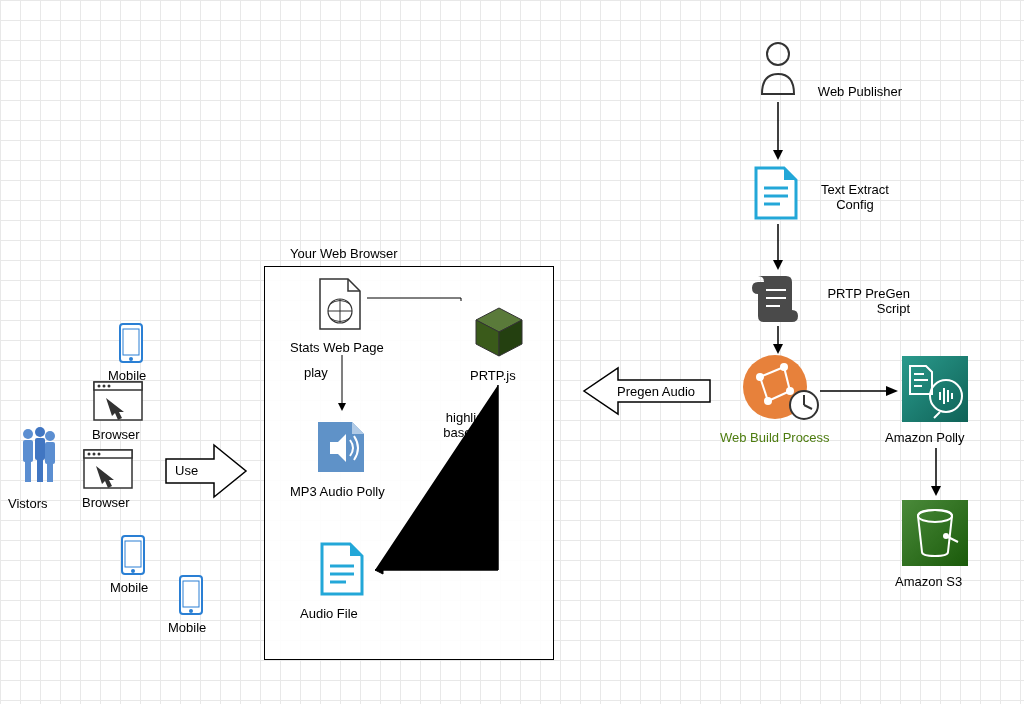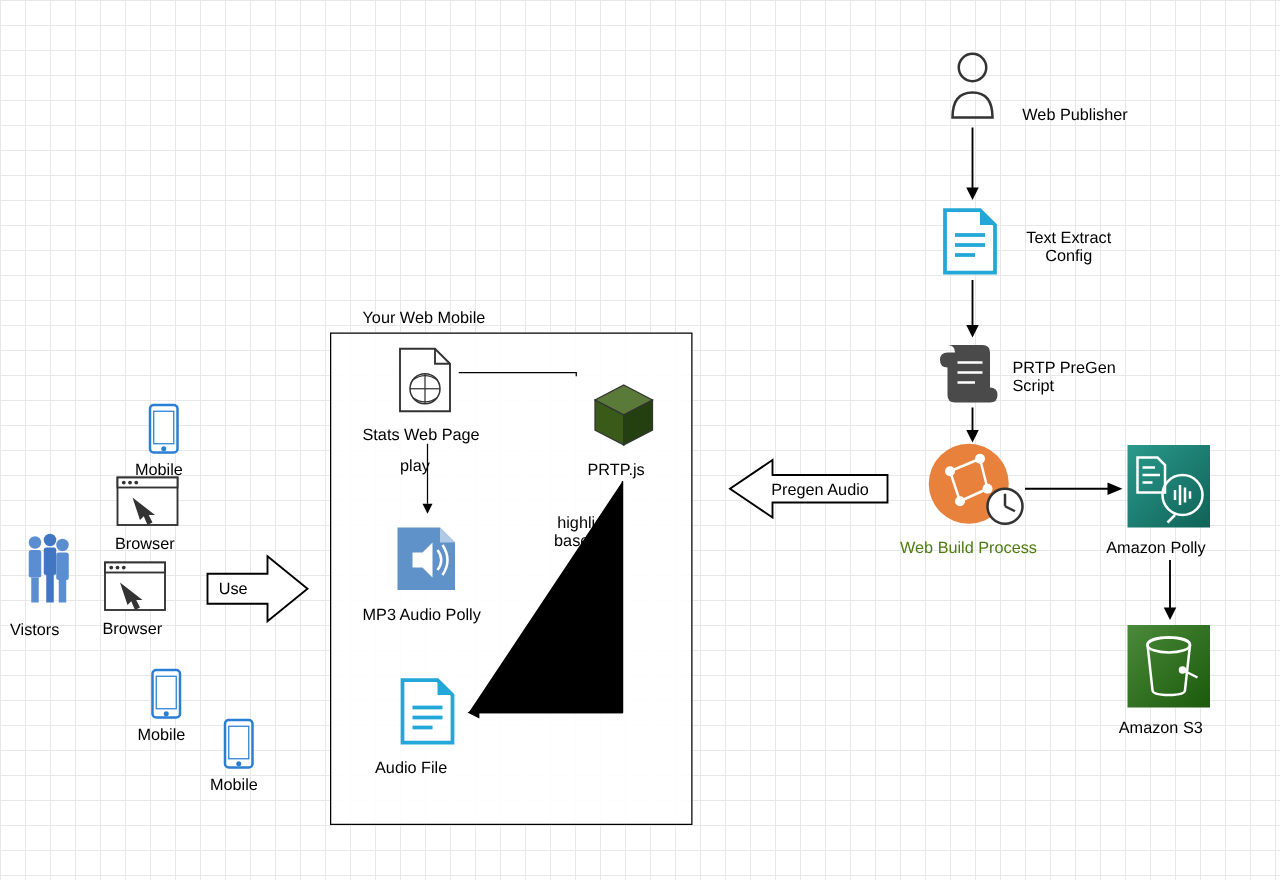--- a/index.html
+++ b/index.html
@@ -79,38 +79,38 @@
   <circle cx="13" cy="37" r="2" fill="#2a7fd4"></circle>
 </svg>
 <div class="lbl" style="left:168px;top:620px;width:46px">Mobile</div>
 
 <svg style="left:162px;top:441px;width:88px;height:60px" viewBox="0 0 88 60">
   <path d="M4 18 L52 18 L52 4 L84 30 L52 56 L52 42 L4 42 Z" fill="#fff" stroke="#000" stroke-width="1.5"></path>
 </svg>
 <div class="lbl" style="left:175px;top:463px;width:40px">Use</div>
 
 <div class="box" style="left:264px;top:266px;width:290px;height:394px"></div>
-<div class="title" style="left:290px;top:246px;width:130px;text-align:left">Your Web Mobile</div>
+<div class="title" style="left:290px;top:246px;width:130px;text-align:left">Your Web Browser</div>
 
 <svg style="left:316px;top:275px;width:48px;height:58px" viewBox="0 0 48 58">
   <path d="M4 4 L32 4 L44 16 L44 54 L4 54 Z" fill="#fff" stroke="#333" stroke-width="1.5"></path>
   <path d="M32 4 L32 16 L44 16" fill="none" stroke="#333" stroke-width="1.5"></path>
   <circle cx="24" cy="36" r="12" fill="#fff" stroke="#333" stroke-width="1.2"></circle>
   <line x1="12" y1="36" x2="36" y2="36" stroke="#333"></line>
   <line x1="24" y1="24" x2="24" y2="48" stroke="#333"></line>
   <path d="M14 29 Q24 22 34 29" fill="none" stroke="#333"></path>
   <path d="M14 43 Q24 50 34 43" fill="none" stroke="#333"></path>
 </svg>
 <div class="lbl" style="left:290px;top:340px;width:110px">Stats Web Page</div>
 
 <svg style="left:337px;top:355px;width:10px;height:58px">
   <line x1="5" y1="0" x2="5" y2="48" stroke="#000"></line>
   <path d="M5 56 L1 48 L9 48 Z" fill="#000"></path>
 </svg>
-<div class="lbl" style="left:320px;top:365px;width:40px">play</div>
+<div class="lbl" style="left:304px;top:365px;width:40px">play</div>
 
 <svg style="left:314px;top:418px;width:54px;height:58px" viewBox="0 0 54 58">
   <path d="M4 4 L38 4 L50 16 L50 54 L4 54 Z" fill="#5f92c8"></path>
   <path d="M38 4 L38 16 L50 16 Z" fill="#b0cae6"></path>
   <path d="M16 24 L24 24 L32 16 L32 44 L24 36 L16 36 Z" fill="#fff"></path>
   <path d="M36 22 Q42 30 36 38" fill="none" stroke="#fff" stroke-width="2"></path>
   <path d="M40 18 Q48 30 40 42" fill="none" stroke="#fff" stroke-width="2"></path>
 </svg>
 <div class="lbl" style="left:290px;top:484px;width:110px">MP3 Audio Polly</div>
 
@@ -169,21 +169,21 @@
   <line x1="6" y1="0" x2="6" y2="38" stroke="#000" stroke-width="1.5"></line>
   <path d="M6 46 L1 36 L11 36 Z" fill="#000"></path>
 </svg>
 
 <svg style="left:748px;top:272px;width:54px;height:54px" viewBox="0 0 54 54">
   <path d="M10 10 Q4 10 4 16 Q4 22 10 22 L10 44 Q10 50 16 50 L44 50 Q50 50 50 44 Q50 38 44 38 L44 10 Q44 4 38 4 L10 4 Q16 4 16 10 Z" fill="#4a4a4a"></path>
   <line x1="18" y1="18" x2="38" y2="18" stroke="#fff" stroke-width="2"></line>
   <line x1="18" y1="26" x2="38" y2="26" stroke="#fff" stroke-width="2"></line>
   <line x1="18" y1="34" x2="32" y2="34" stroke="#fff" stroke-width="2"></line>
 </svg>
-<div class="lbl" style="left:810px;top:286px;width:100px;text-align:left;white-space:pre">PRTP PreGen
+<div class="lbl" style="left:810px;top:286px;width:100px;text-align:right;white-space:pre">PRTP PreGen
 Script</div>
 
 <svg style="left:772px;top:326px;width:12px;height:30px">
   <line x1="6" y1="0" x2="6" y2="20" stroke="#000" stroke-width="1.5"></line>
   <path d="M6 28 L1 18 L11 18 Z" fill="#000"></path>
 </svg>
 
 <svg style="left:740px;top:351px;width:80px;height:72px" viewBox="0 0 80 72">
   <circle cx="35" cy="36" r="32" fill="#e7813b"></circle>
   <circle cx="20" cy="26" r="4" fill="#fff"></circle>

